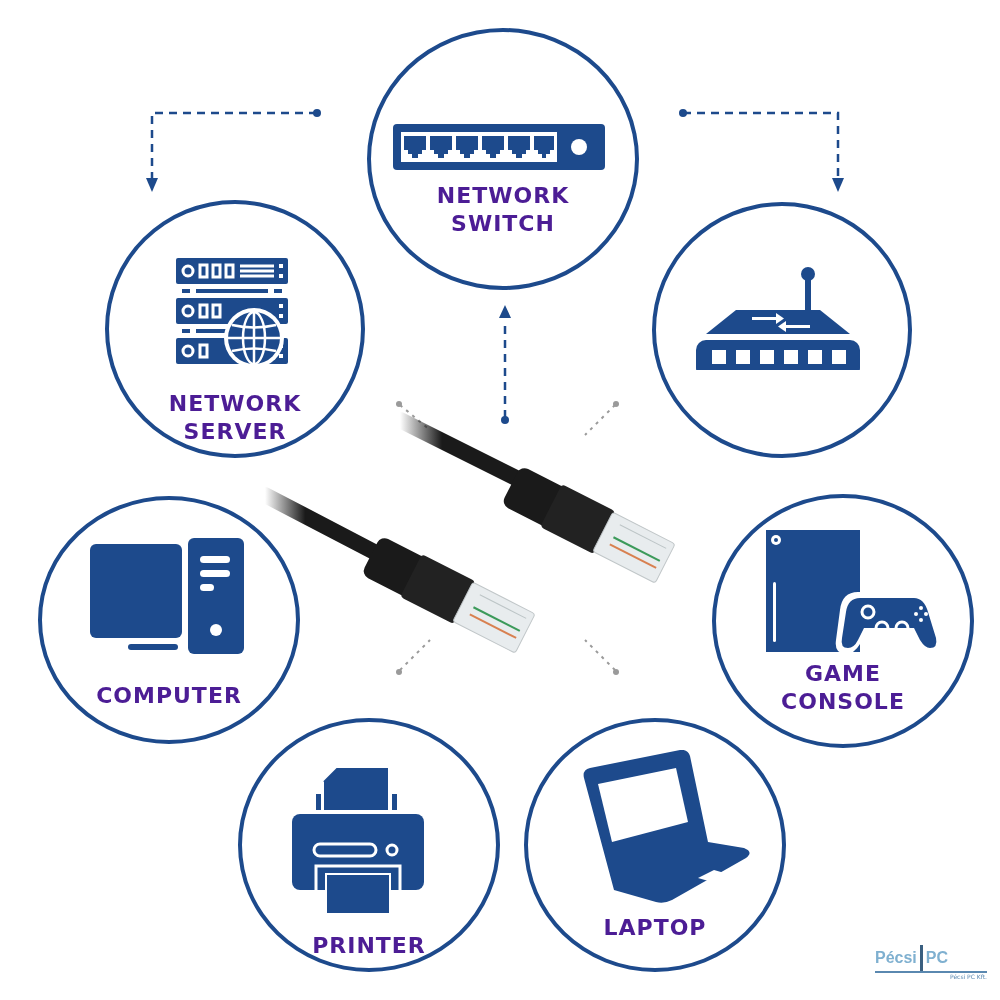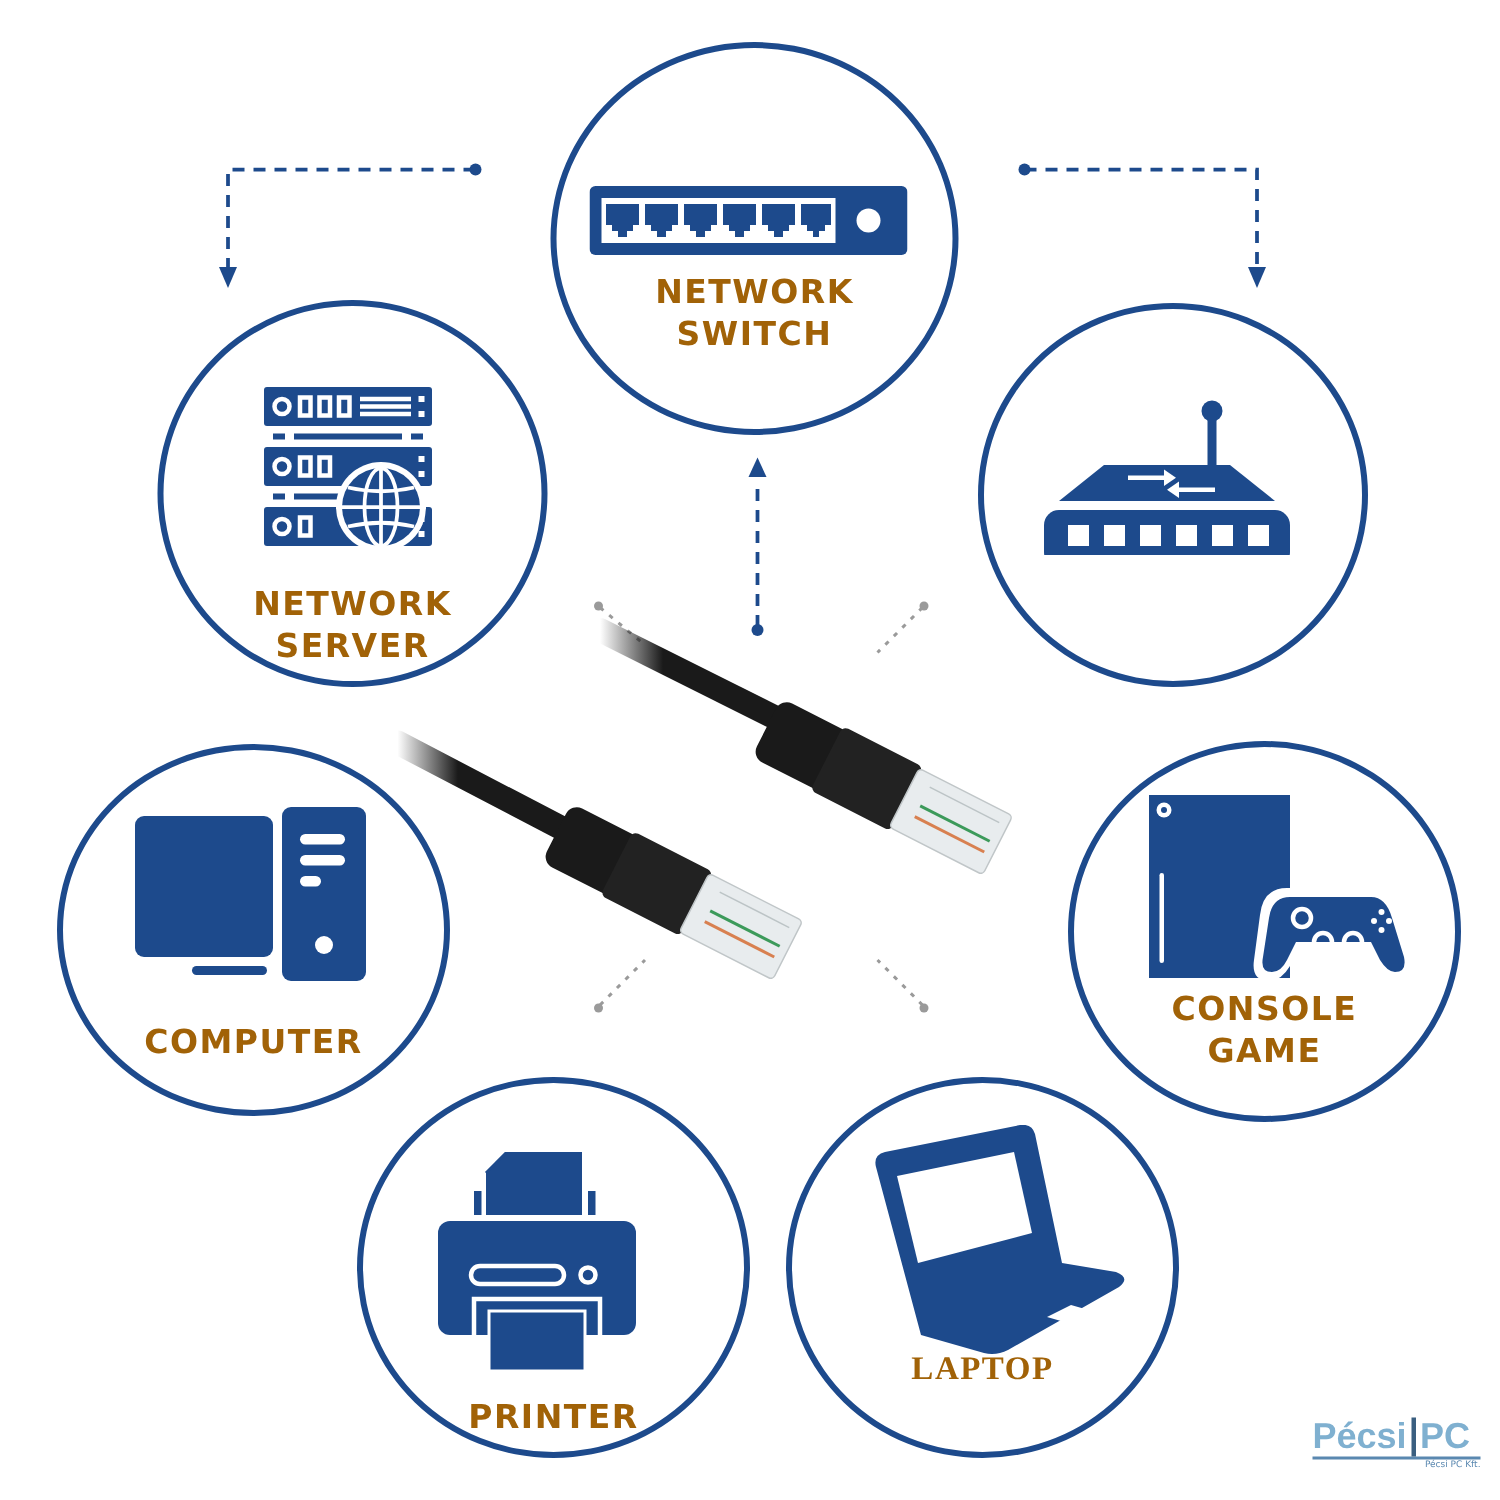--- a/index.html
+++ b/index.html
@@ -1,18 +1,18 @@
 <!DOCTYPE html>
 <html><head>
 <meta charset="utf-8">
 <style>
   html,body{margin:0;padding:0;background:#ffffff;}
   body{width:1000px;height:1000px;position:relative;overflow:hidden;font-family:"DejaVu Sans","Liberation Sans",sans-serif;}
   .node{position:absolute;border:4px solid #1d4a8c;border-radius:50%;background:#fff;box-sizing:border-box;}
-  .label{position:absolute;left:0;right:0;text-align:center;color:#a16207;font-weight:bold;font-size:22px;letter-spacing:1px;line-height:28px;}
+  .label{position:absolute;left:0;right:0;text-align:center;color:#4c1d95;font-weight:bold;font-size:22px;letter-spacing:1px;line-height:28px;}
   .icon{position:absolute;}
   svg{display:block;}
   .wm{position:absolute;left:875px;top:945px;width:120px;height:40px;}
 </style>
 </head>
 <body>
 
 <svg width="1000" height="1000" style="position:absolute;left:0;top:0;">
   <g stroke="#1d4a8c" stroke-width="2.5" fill="none" stroke-dasharray="8 6">
     <path d="M317 113 L152 113 L152 180"></path>
@@ -208,22 +208,22 @@
       </g>
       <g fill="#fff">
           <circle cx="155" cy="78" r="2"></circle>
           <circle cx="150" cy="84" r="2"></circle>
           <circle cx="160" cy="84" r="2"></circle>
           <circle cx="155" cy="90" r="2"></circle>
         </g>
     </svg>
   </div>
   <div class="label" style="top:162px;">
+    <div>GAME</div>
     <div>CONSOLE</div>
-    <div>GAME</div>
   </div>
 </div>
 
 <div class="node" style="left:238px;top:718px;width:262px;height:254px;">
   <div class="icon" style="left:50px;top:46px;">
     <svg width="134" height="146" viewBox="0 0 134 146">
       <g fill="#1d4a8c">
         <rect x="32" y="0" width="64" height="42"></rect>
         <rect x="24" y="26" width="5" height="16"></rect>
           <rect x="100" y="26" width="5" height="16"></rect>
@@ -246,24 +246,24 @@
 <div class="node" style="left:524px;top:718px;width:262px;height:254px;">
   <div class="icon" style="left:50px;top:28px;">
     <svg width="180" height="156" viewBox="0 0 180 156">
       <g fill="#1d4a8c">
         <path d="M6 28 Q4 20 12 18 L102 0 Q110 -1 112 6 L130 92 L166 98 Q176 102 168 108 L94 150 Q86 154 78 152 L36 140 Z"></path>
       </g>
       <polygon points="20,34 98,18 110,72 34,92" fill="#fff"></polygon>
       <polygon points="120,128 136,120 150,124 134,132" fill="#fff"></polygon>
     </svg>
   </div>
-  <div class="label" style="top:176px;font-family:Liberation Serif, serif;">
+  <div class="label" style="top:192px;">
     <div>LAPTOP</div>
   </div>
 </div>
 
 <div class="wm">
-  <div style="font-family:'Liberation Sans',sans-serif;font-weight:bold;font-size:24px;color:#7fb0d0;line-height:26px;white-space:nowrap;">
+  <div style="font-family:'Liberation Sans',sans-serif;font-weight:bold;font-size:16px;color:#7fb0d0;line-height:26px;white-space:nowrap;">
     <span>Pécsi</span><span style="display:inline-block;width:3px;height:26px;background:#3a5f80;margin:0 3px;vertical-align:bottom;"></span><span>PC</span>
   </div>
   <div style="border-top:2px solid #5a88b0;width:112px;"></div>
   <div style="font-size:6px;color:#5a88b0;text-align:right;width:112px;">Pécsi PC Kft.</div>
 </div>
 
 </body></html>

